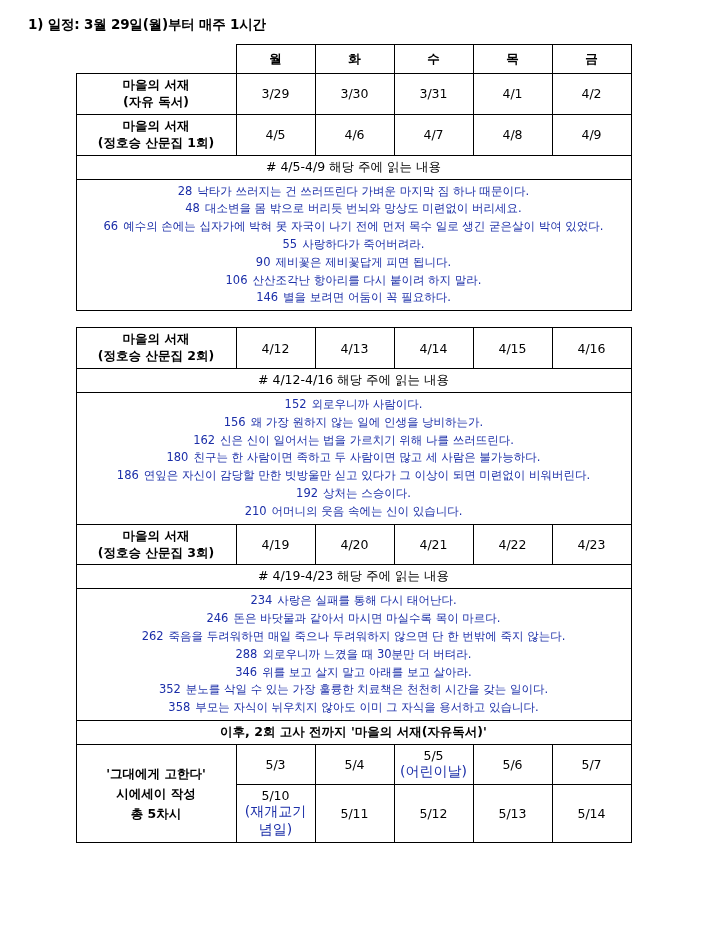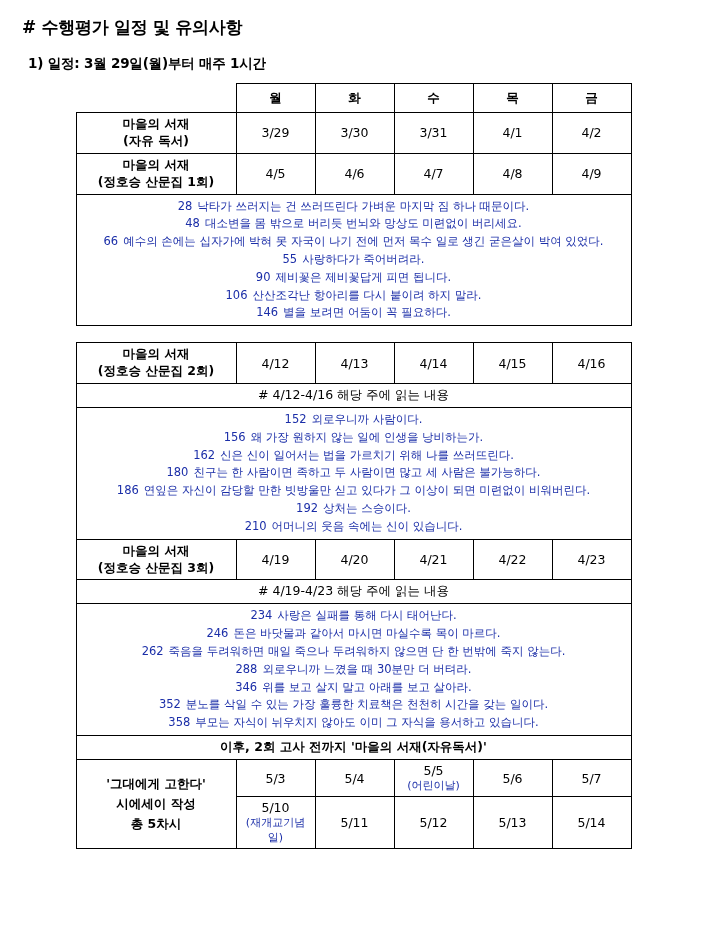--- a/index.html
+++ b/index.html
@@ -58,21 +58,21 @@
   }
   .label-cell .l1{display:block;}
   .label-cell .l2{display:block;}
   .date{
     font-size:13px;
     color:#1b2ea8;
     font-weight:normal;
   }
   .date .sub{
     display:block;
-    font-size:11px;
+    font-size:14px;
     color:#1b2ea8;
   }
   .notehdr{
     font-size:11.5px;
     color:#1b2ea8;
     padding:4px 0 3px 0;
     text-align:center;
     font-weight:normal;
   }
   .quotes{
@@ -105,21 +105,20 @@
     color:#000;
     margin:20px 0 18px 46px;
     letter-spacing:-0.2px;
   }
 </style>
 </head>
 <body>
 
 <div class="page">
 
-  <div class="doc-title"># 수행평가 일정 및 유의사항</div>
   <div class="section-line">1) 일정: 3월 29일(월)부터 매주 1시간</div>
 
   <table class="sched">
     <colgroup>
       <col style="width:160px">
         <col style="width:79px">
         <col style="width:79px">
         <col style="width:79px">
         <col style="width:79px">
         <col style="width:79px">
@@ -147,20 +146,23 @@
       <tr>
         <td class="label-cell">
           <span class="l1">마을의 서재</span>
           <span class="l2">(정호승 산문집 1회)</span>
         </td>
         <td class="date">4/5</td>
         <td class="date">4/6</td>
         <td class="date">4/7</td>
         <td class="date">4/8</td>
         <td class="date">4/9</td>
+      </tr>
+      <tr>
+        <td class="notehdr" colspan="6"># 4/5-4/9 해당 주에 읽는 내용</td>
       </tr>
       <tr>
         <td class="quotes" colspan="6">
           <div class="q"><span class="num">28</span><span>낙타가 쓰러지는 건 쓰러뜨린다 가벼운 마지막 짐 하나 때문이다.</span></div>
           <div class="q"><span class="num">48</span><span>대소변을 몸 밖으로 버리듯 번뇌와 망상도 미련없이 버리세요.</span></div>
           <div class="q"><span class="num">66</span><span>예수의 손에는 십자가에 박혀 못 자국이 나기 전에 먼저 목수 일로 생긴 굳은살이 박여 있었다.</span></div>
           <div class="q"><span class="num">55</span><span>사랑하다가 죽어버려라.</span></div>
           <div class="q"><span class="num">90</span><span>제비꽃은 제비꽃답게 피면 됩니다.</span></div>
           <div class="q"><span class="num">106</span><span>산산조각난 항아리를 다시 붙이려 하지 말라.</span></div>
           <div class="q"><span class="num">146</span><span>별을 보려면 어둠이 꼭 필요하다.</span></div>

